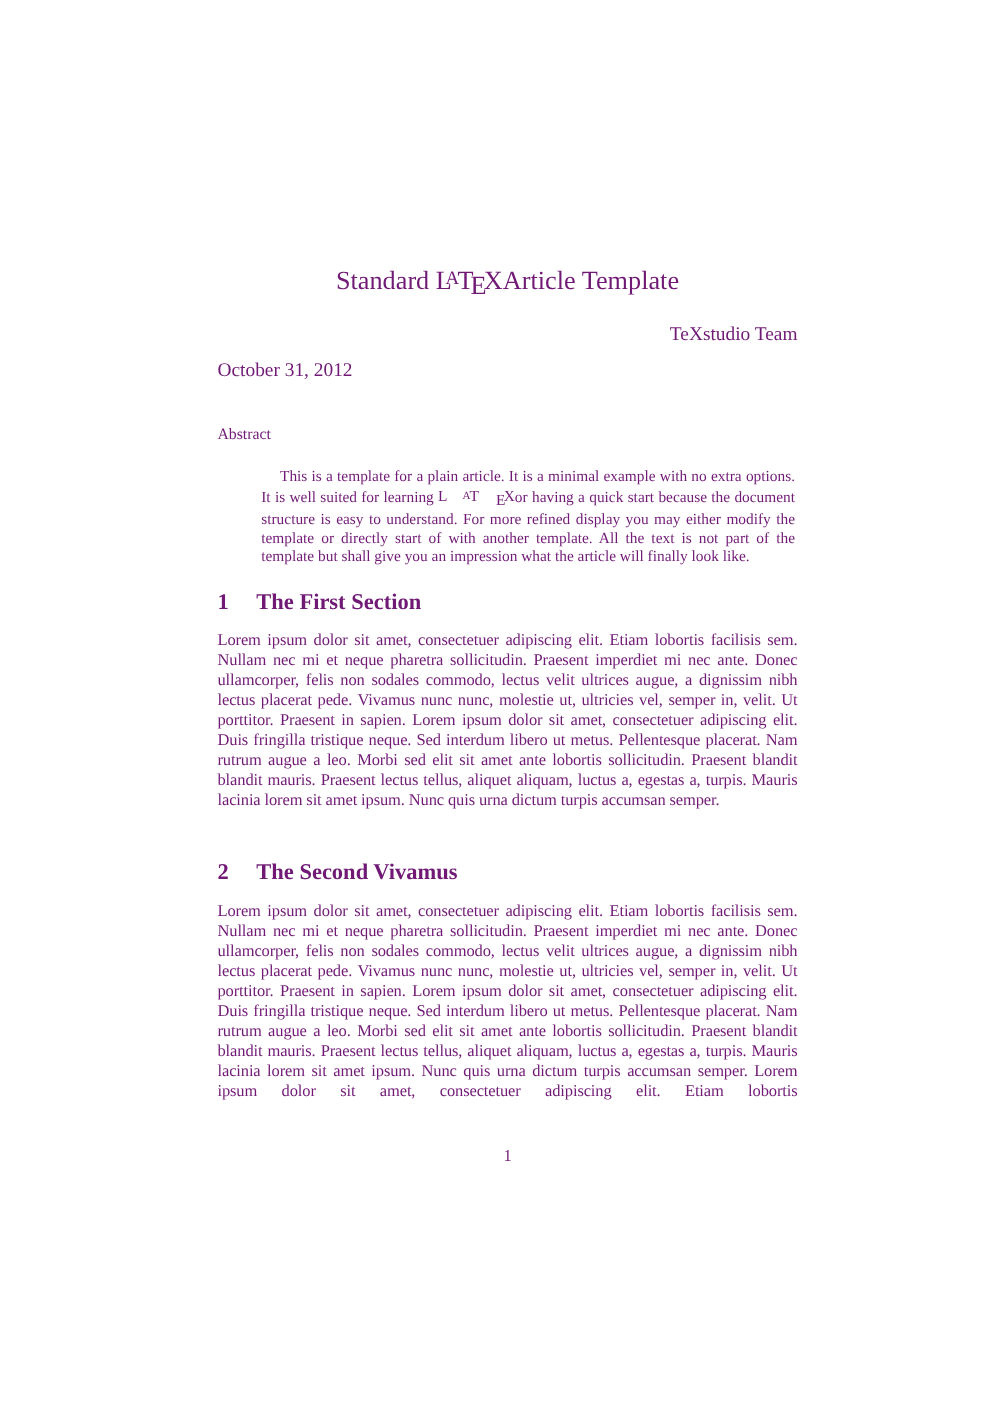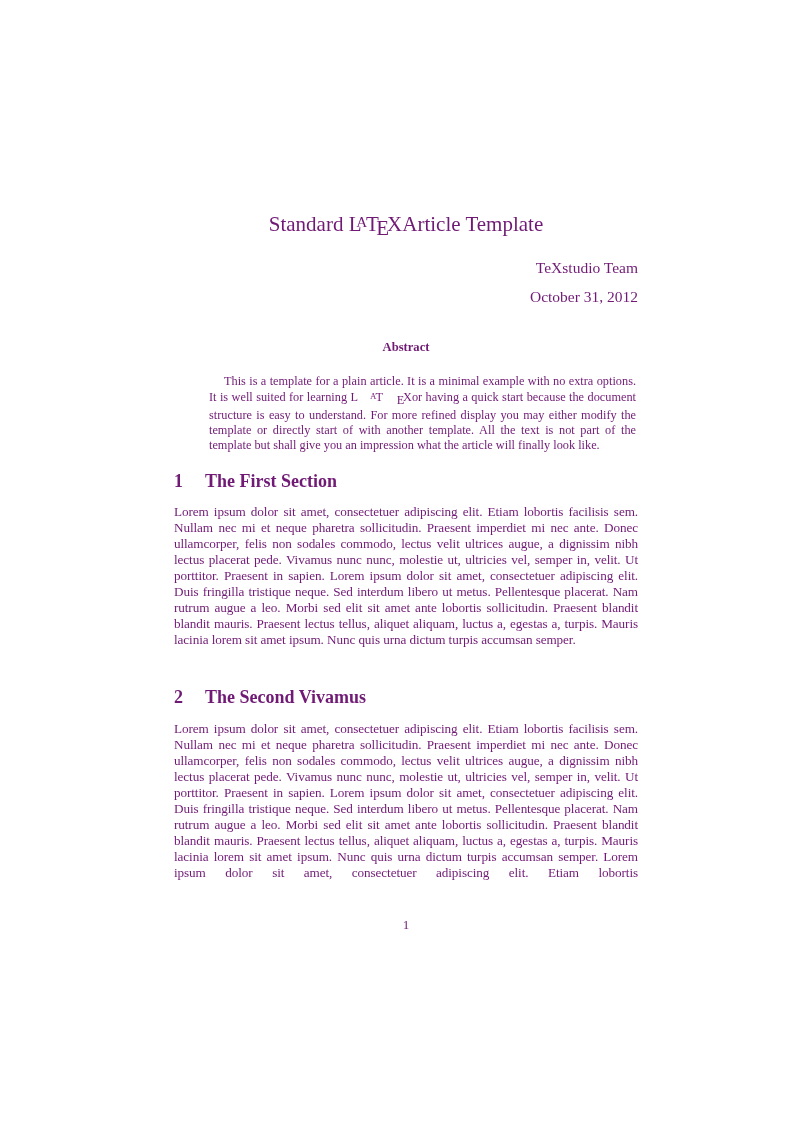--- a/index.html
+++ b/index.html
@@ -41,30 +41,29 @@
     width: 100%;
     font-size: 15.5px;
     text-align: right;
   }
   .doc-date {
     position: absolute;
     top: 288px;
     left: 0;
     width: 100%;
     font-size: 15.5px;
-    text-align: right;
+    text-align: left;
   }
   .abstract-heading {
     position: absolute;
     top: 340px;
     left: 0;
     width: 100%;
     font-size: 12.6px;
-    font-weight: bold;
-    text-align: center;
+    font-weight: normal;
   }
   .abstract-body {
     position: absolute;
     top: 358px;
     left: 19px;
     width: 427px;
     margin: 16px;
     font-size: 12.3px;
     line-height: 15px;
     text-align: justify;

